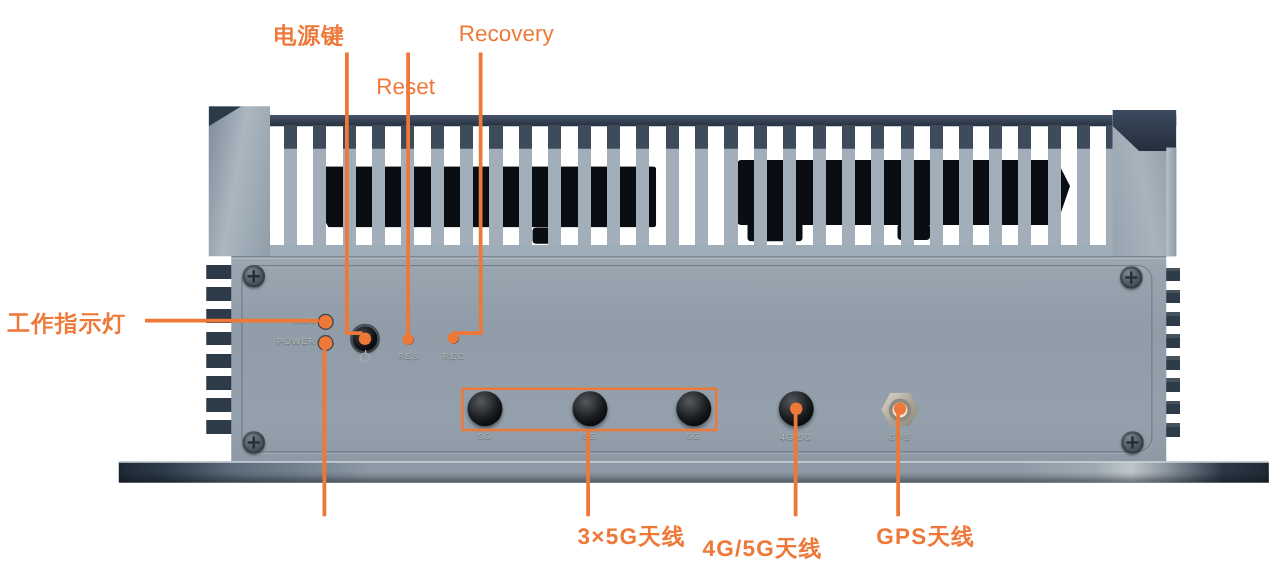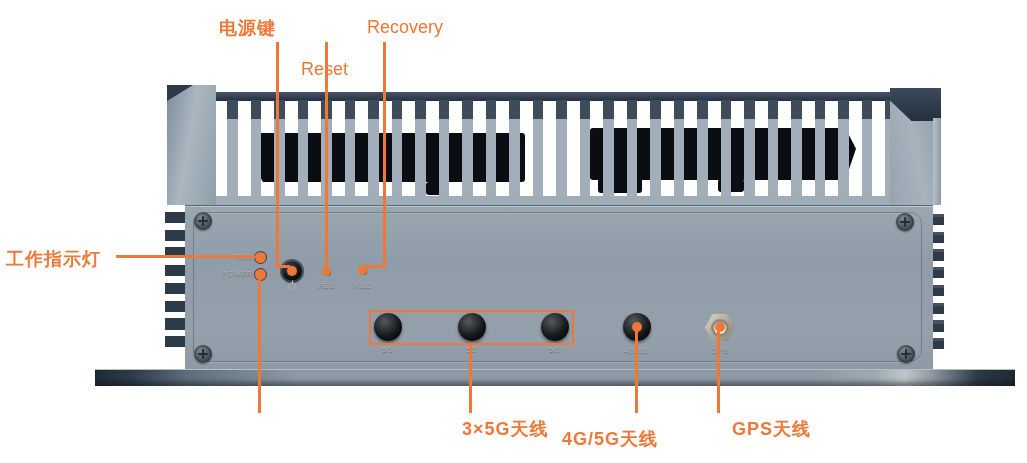--- a/index.html
+++ b/index.html
@@ -142,21 +142,21 @@
   <div class="silk" style="left:700px; top:347px; width:40px; text-align:center;">GPS</div>
 
   <div class="antbox"></div>
 
   <div class="callout cjk" style="left:219px; top:16px;">电源键</div>
   <div class="callout lat" style="left:301px; top:17px;margin-top:42px;">Reset</div>
   <div class="callout lat" style="left:367px; top:17px;">Recovery</div>
   <div class="callout cjk" style="left:6px; top:247px;">工作指示灯</div>
   <div class="callout cjk" style="left:426px; top:417px;margin-left:36px;">3×5G天线</div>
   <div class="callout cjk" style="left:562px; top:417px;margin-top:10px;">4G/5G天线</div>
-  <div class="callout cjk" style="left:732px; top:417px;">GPS天线</div>
+  <div class="callout cjk" style="left:701px; top:417px;">GPS天线</div>
 
   <div class="lead" style="left:276px; top:42px; width:3px; height:226px;"></div>
   <div class="lead" style="left:276px; top:265px; width:14px; height:3px;"></div>
   <div class="lead" style="left:325px; top:42px; width:3px; height:228px;"></div>
   <div class="lead" style="left:383px; top:42px; width:3px; height:226px;"></div>
   <div class="lead" style="left:362px; top:265px; width:24px; height:3px;"></div>
   <div class="lead" style="left:116px; top:255px; width:139px; height:3px;"></div>
   <div class="lead" style="left:258px; top:279px; width:3px; height:134px;"></div>
   <div class="lead" style="left:469px; top:345px; width:3px; height:68px;"></div>
   <div class="lead" style="left:635px; top:330px; width:3px; height:83px;"></div>

